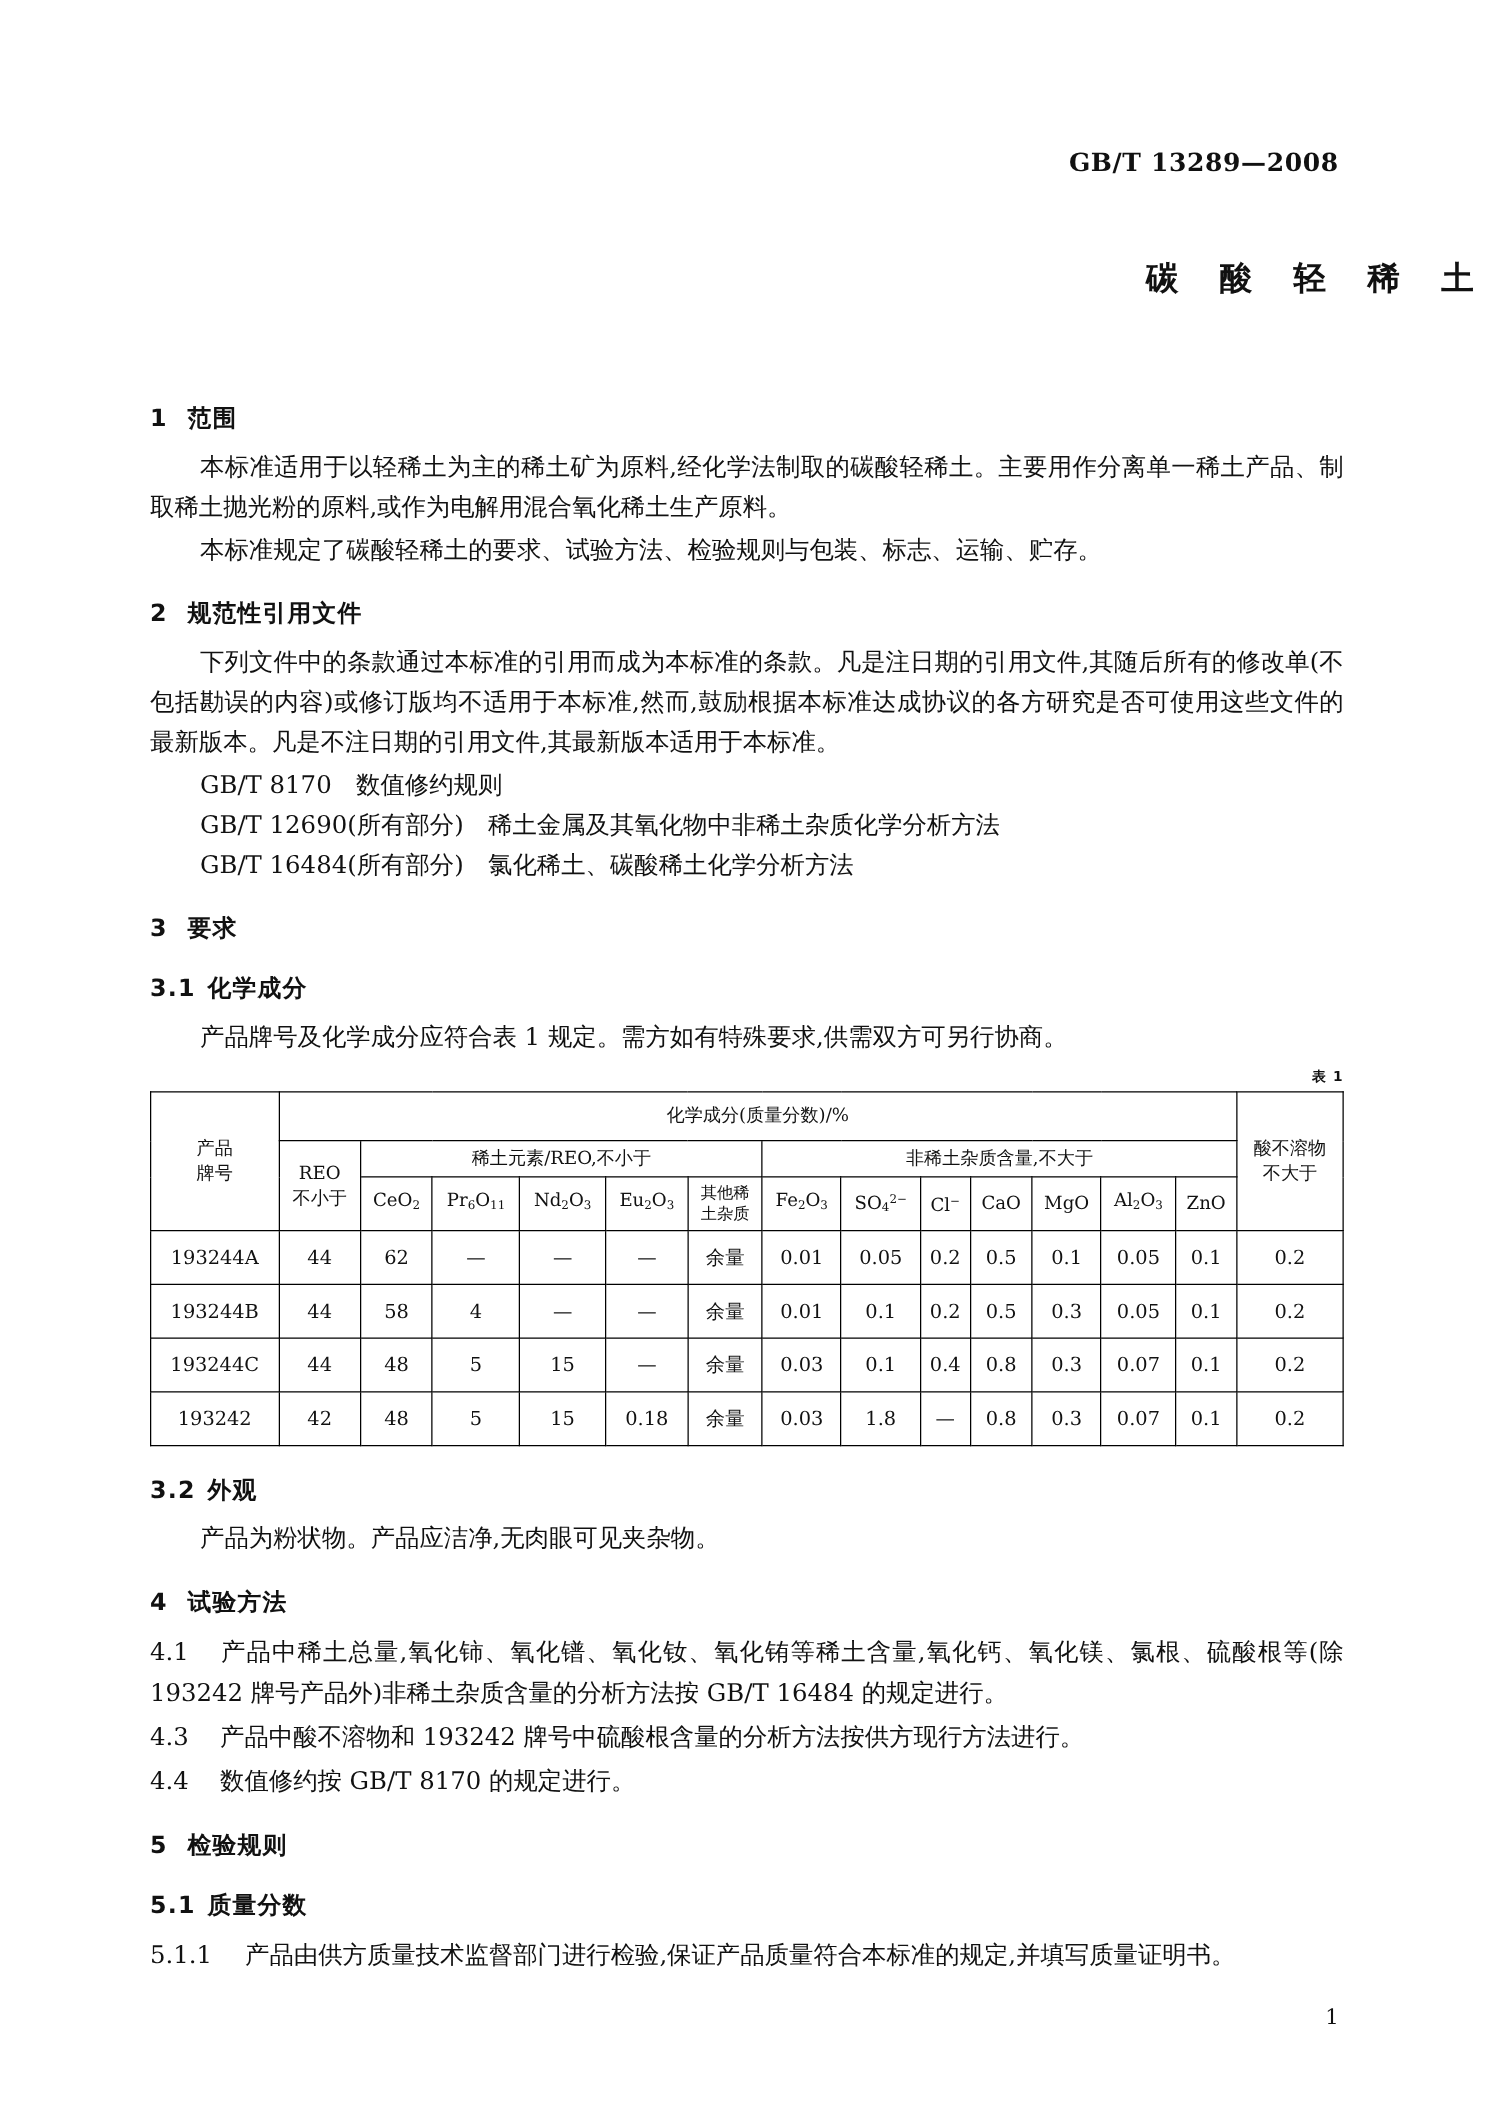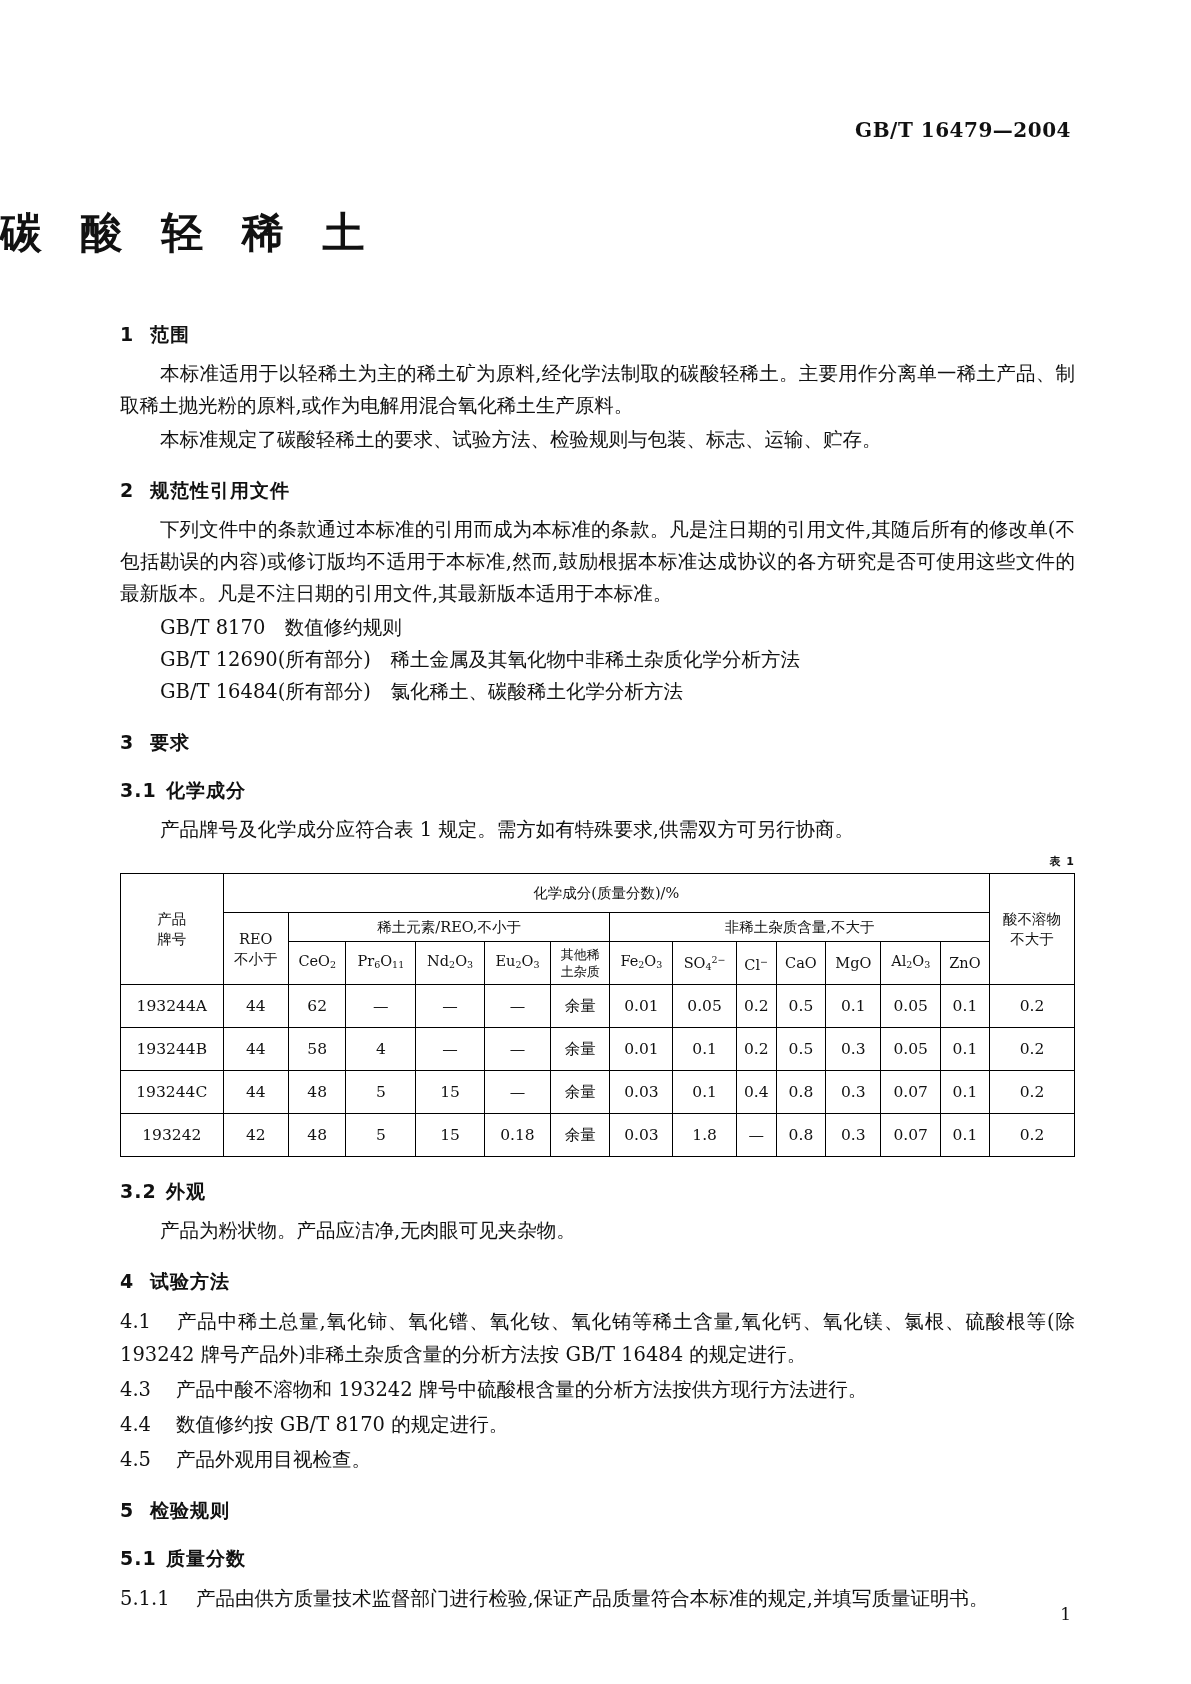--- a/index.html
+++ b/index.html
@@ -14,23 +14,23 @@
   .page { position:relative; width:1191px; height:1684px; box-sizing:border-box; }
 
   .header-code {
     position:absolute; top:118px; right:120px;
     font-family:"DejaVu Serif", serif;
     font-weight:bold; font-size:20px; letter-spacing:0.5px;
   }
 
   .doc-title {
     position:absolute; top:205px; left:0; width:1191px;
-    text-align:left;
+    text-align:right;
     font-family:"DejaVu Sans", sans-serif;
-    font-weight:bold; font-size:42px; letter-spacing:12px;
+    font-weight:bold; font-size:26px; letter-spacing:12px;
   }
 
   .content {
     position:absolute; top:300px; left:120px; width:955px;
   }
 
   h2.sec {
     font-family:"DejaVu Sans", sans-serif;
     font-weight:bold;
     font-size:19px;
@@ -98,21 +98,21 @@
     position:absolute; bottom:60px; right:120px;
     font-size:17px;
     font-family:"DejaVu Serif", serif;
   }
 </style>
 </head>
 <body>
 
 <div class="page">
 
-  <div class="header-code">GB/T 16479—2004</div>
+  <div class="header-code">GB/T 13289—2008</div>
 
   <div class="doc-title">碳 酸 轻 稀 土</div>
 
   <div class="content">
 
     <h2 class="sec">
       <span class="num">1</span><span>范围</span>
     </h2>
     <p class="para">本标准适用于以轻稀土为主的稀土矿为原料,经化学法制取的碳酸轻稀土。主要用作分离单一稀土产品、制取稀土抛光粉的原料,或作为电解用混合氧化稀土生产原料。</p>
     <p class="para">本标准规定了碳酸轻稀土的要求、试验方法、检验规则与包装、标志、运输、贮存。</p>
@@ -255,23 +255,20 @@
     <div>
       <p class="clause">
         <span class="cnum">4.1</span><span>产品中稀土总量,氧化铈、氧化镨、氧化钕、氧化铕等稀土含量,氧化钙、氧化镁、氯根、硫酸根等(除 193242 牌号产品外)非稀土杂质含量的分析方法按 GB/T 16484 的规定进行。</span>
       </p>
       <p class="clause">
         <span class="cnum">4.3</span><span>产品中酸不溶物和 193242 牌号中硫酸根含量的分析方法按供方现行方法进行。</span>
       </p>
       <p class="clause">
         <span class="cnum">4.4</span><span>数值修约按 GB/T 8170 的规定进行。</span>
       </p>
-      <p class="clause">
-        <span class="cnum">4.5</span><span>产品外观用目视检查。</span>
-      </p>
     </div>
 
     <h2 class="sec">
       <span class="num">5</span><span>检验规则</span>
     </h2>
     <h2 class="sec sub">
       <span class="num">5.1</span><span>质量分数</span>
     </h2>
     <p class="clause">
       <span class="cnum" style="min-width:76px">5.1.1</span><span>产品由供方质量技术监督部门进行检验,保证产品质量符合本标准的规定,并填写质量证明书。</span>

